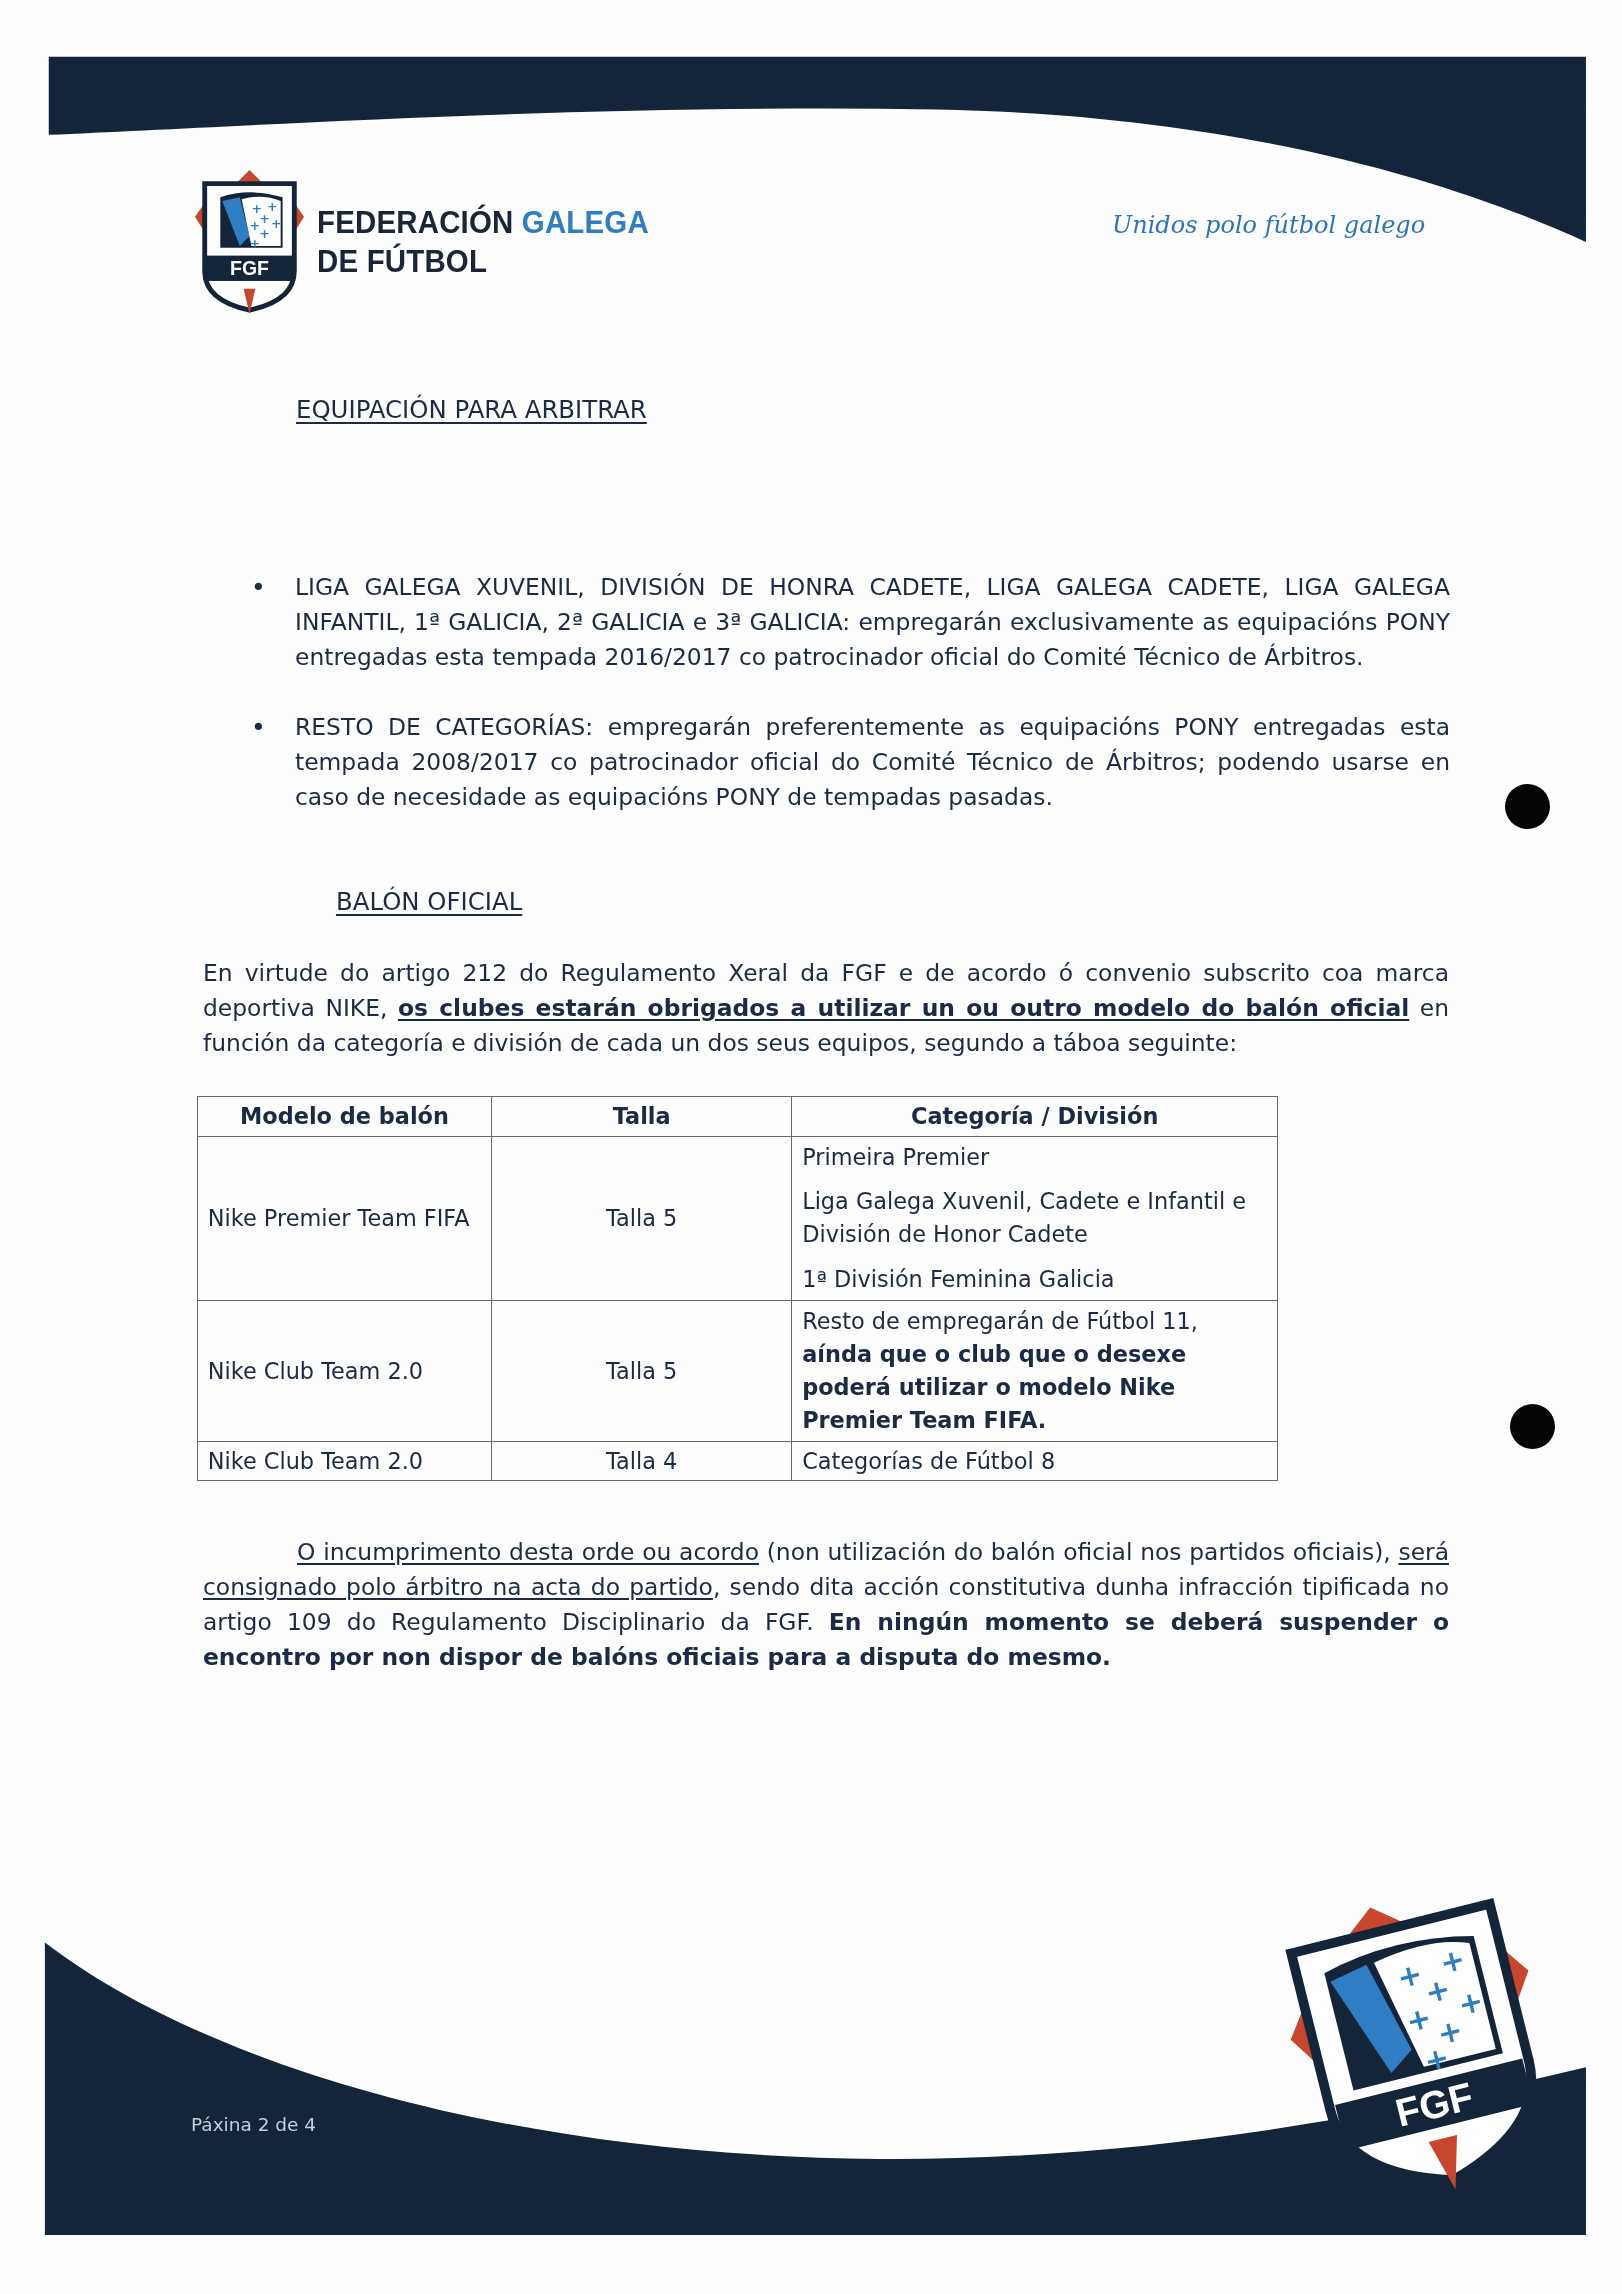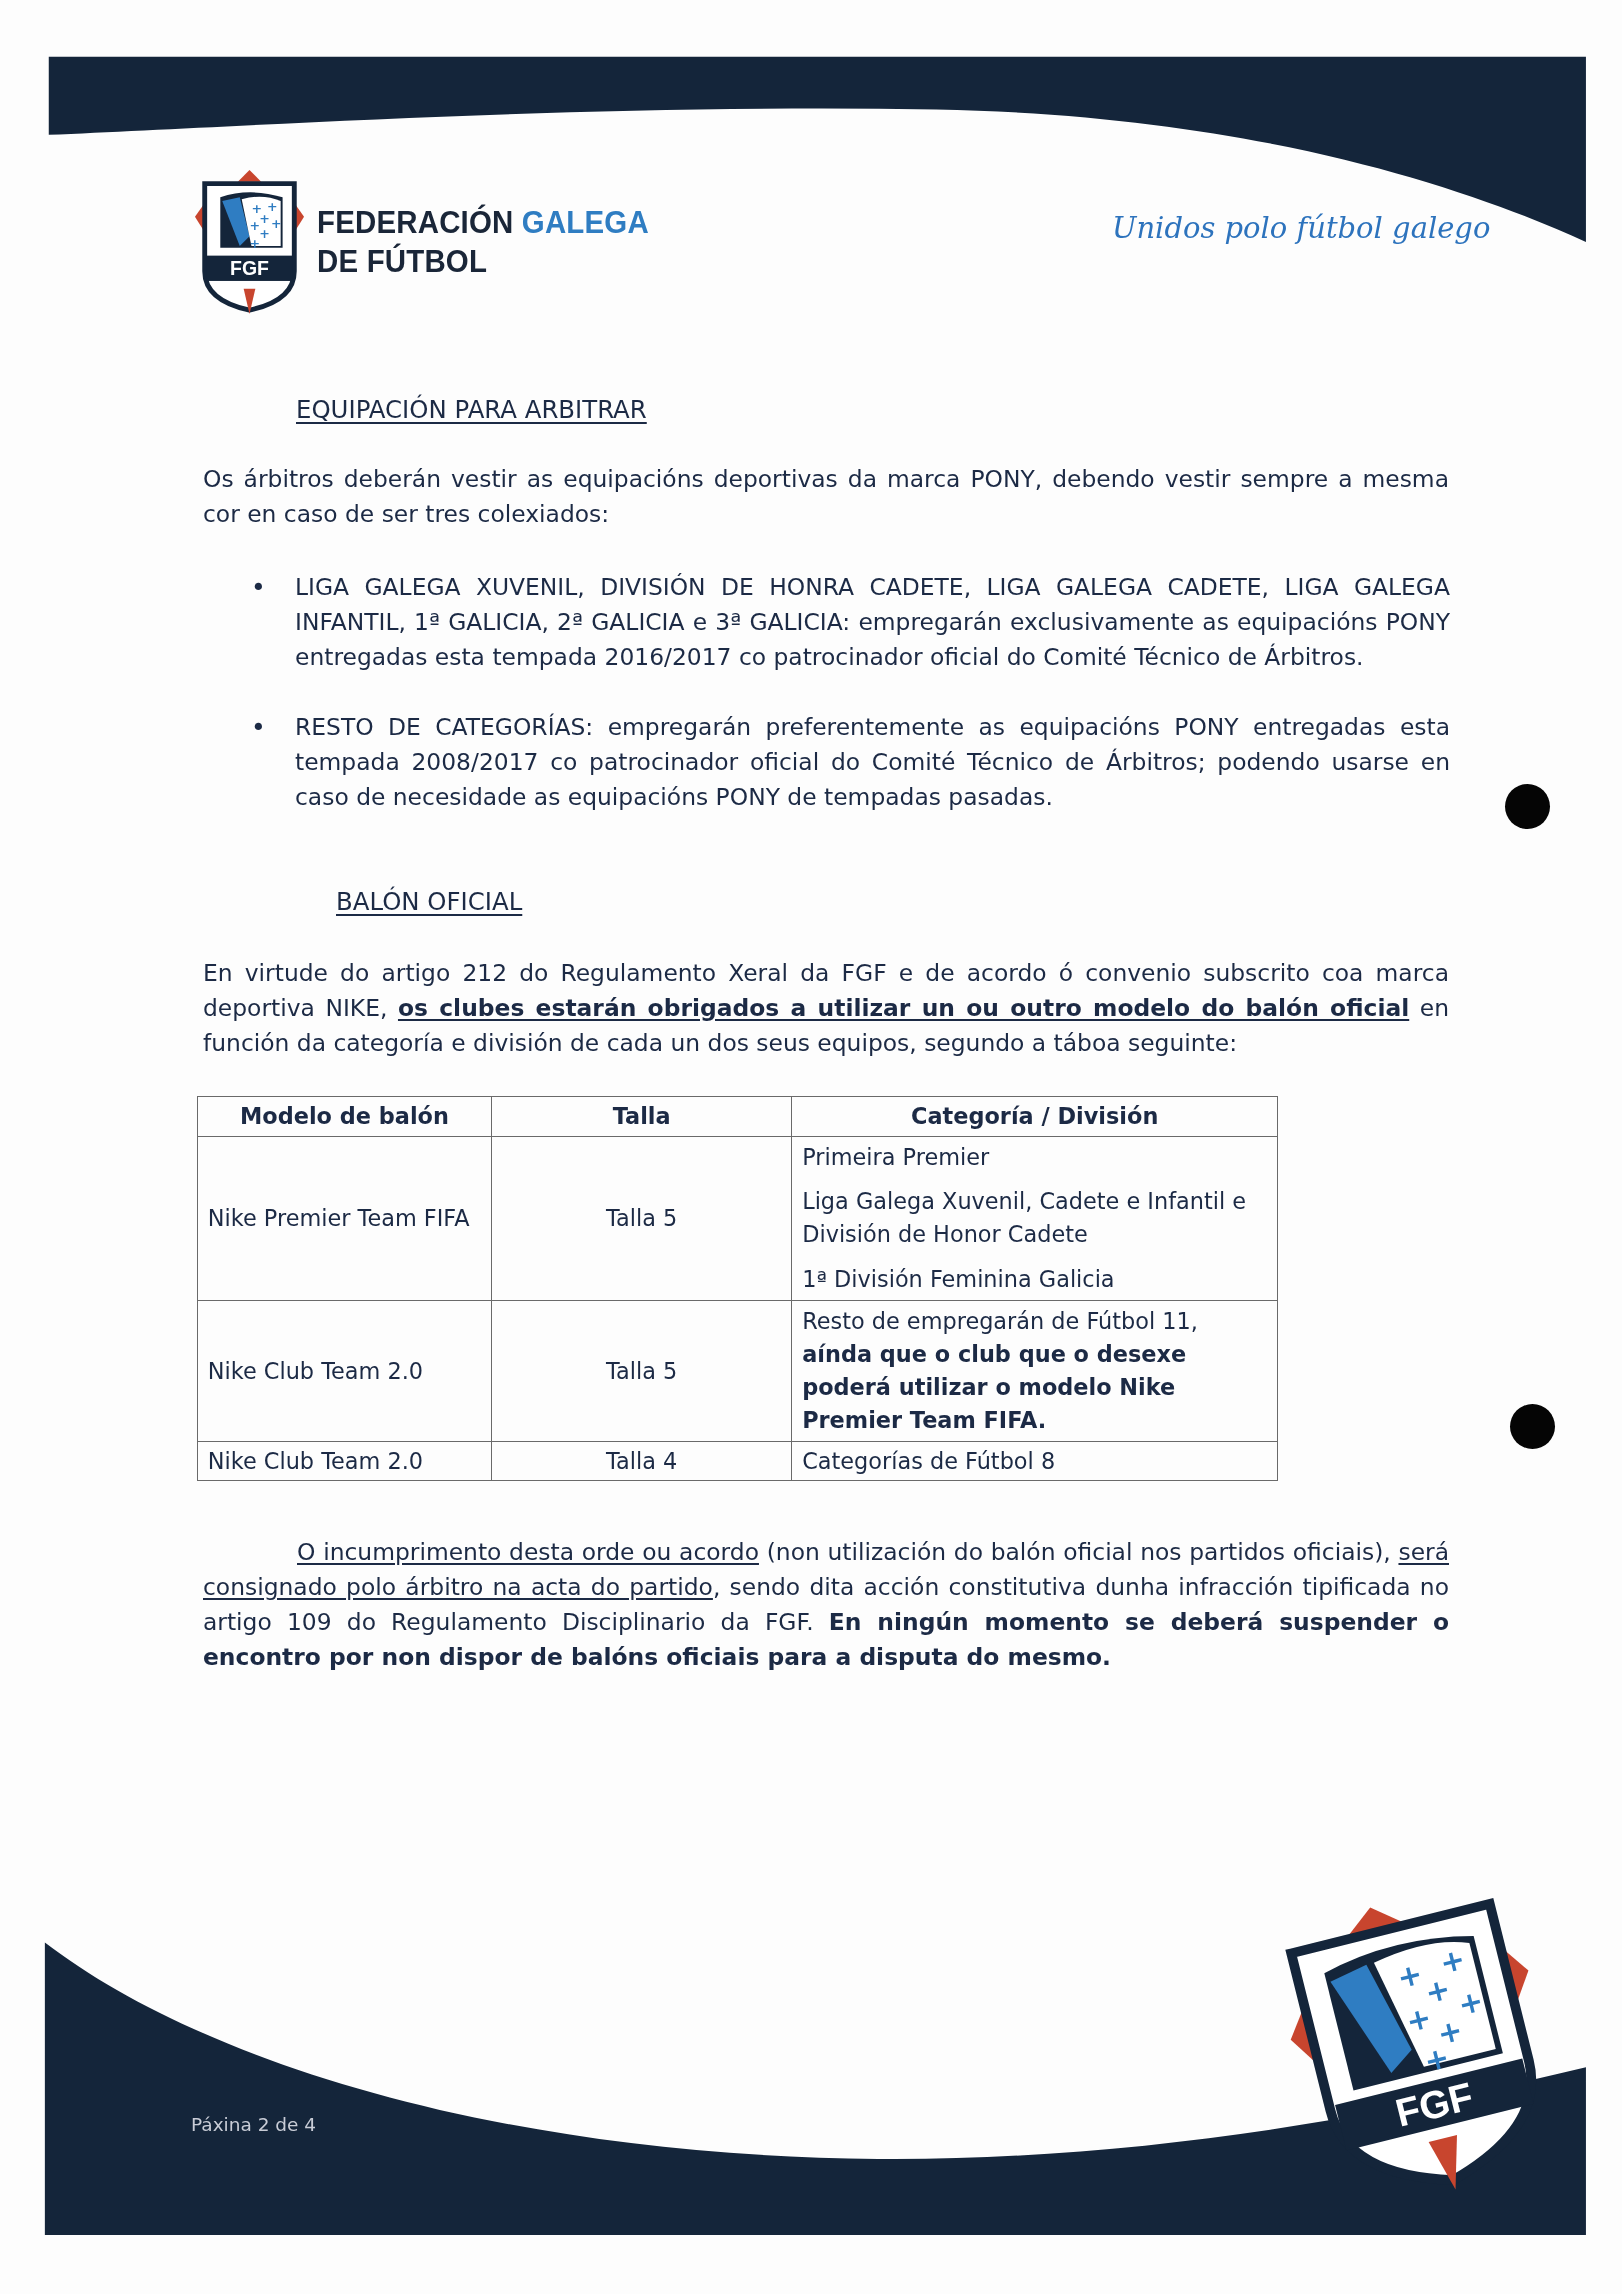--- a/index.html
+++ b/index.html
@@ -9,21 +9,21 @@
     font-family:"Liberation Sans", sans-serif;
     color:#1b2a44;
   }
   .abs { position:absolute; }
   .hdr-band { left:0; top:0; width:1623px; height:371px; }
   .ftr-band { left:0; top:1911px; width:1623px; height:332px; }
 
   .logo-top { left:193px; top:168px; width:113px; height:148px; }
   .brand { left:317px; top:203px; line-height:39px; font-weight:bold; font-size:32px; letter-spacing:0.2px; color:#1a2638; transform:scaleX(0.92); transform-origin:left top; }
   .brand .galega { color:#2f7dc2; }
-  .slogan { left:1112px; top:211px; font-family:"DejaVu Serif", serif; font-style:italic; font-size:29px; color:#2d73bd; }
+  .slogan { left:1112px; top:211px; font-family:"DejaVu Serif", serif; font-style:italic; font-size:24px; color:#2d73bd; }
 
   .content { left:203px; top:0; width:1246px; font-size:23.4px; line-height:35px; color:#1c2a45; font-family:"DejaVu Sans", sans-serif; }
   .content p { margin:0; }
   .h { position:absolute; font-size:24.4px; text-decoration:underline; text-underline-offset:3.9px; color:#1c2a45; }
   .para { position:absolute; left:0; text-align:justify; }
   .bullet { position:absolute; left:0; }
   .bullet .dot { position:absolute; left:48px; top:0; font-size:25px; }
   .bullet .txt { position:absolute; left:92px; width:1155px; text-align:justify; }
 
   table.balon {
@@ -73,21 +73,20 @@
 
 <div class="abs brand">
   <div><span>FEDERACIÓN</span> <span class="galega">GALEGA</span></div>
   <div>DE FÚTBOL</div>
 </div>
 <div class="abs slogan">Unidos polo fútbol galego</div>
 
 <div class="abs content" style="height:1755px;">
   <div class="h" style="left:93px; top:392px;">EQUIPACIÓN PARA ARBITRAR</div>
 
-  <p class="para" style="top:462px; width:1246px;">Os árbitros deberán vestir as equipacións deportivas da marca PONY, debendo vestir sempre a mesma cor en caso de ser tres colexiados:</p>
 
   <div class="bullet" style="top:570px;">
     <span class="dot">•</span>
     <p class="txt">LIGA GALEGA XUVENIL, DIVISIÓN DE HONRA CADETE, LIGA GALEGA CADETE, LIGA GALEGA INFANTIL, 1ª GALICIA, 2ª GALICIA e 3ª GALICIA: empregarán exclusivamente as equipacións PONY entregadas esta tempada 2016/2017 co patrocinador oficial do Comité Técnico de Árbitros.</p>
   </div>
   <div class="bullet" style="top:710px;">
     <span class="dot">•</span>
     <p class="txt">RESTO DE CATEGORÍAS: empregarán preferentemente as equipacións PONY entregadas esta tempada 2008/2017 co patrocinador oficial do Comité Técnico de Árbitros; podendo usarse en caso de necesidade as equipacións PONY de tempadas pasadas.</p>
   </div>
 

